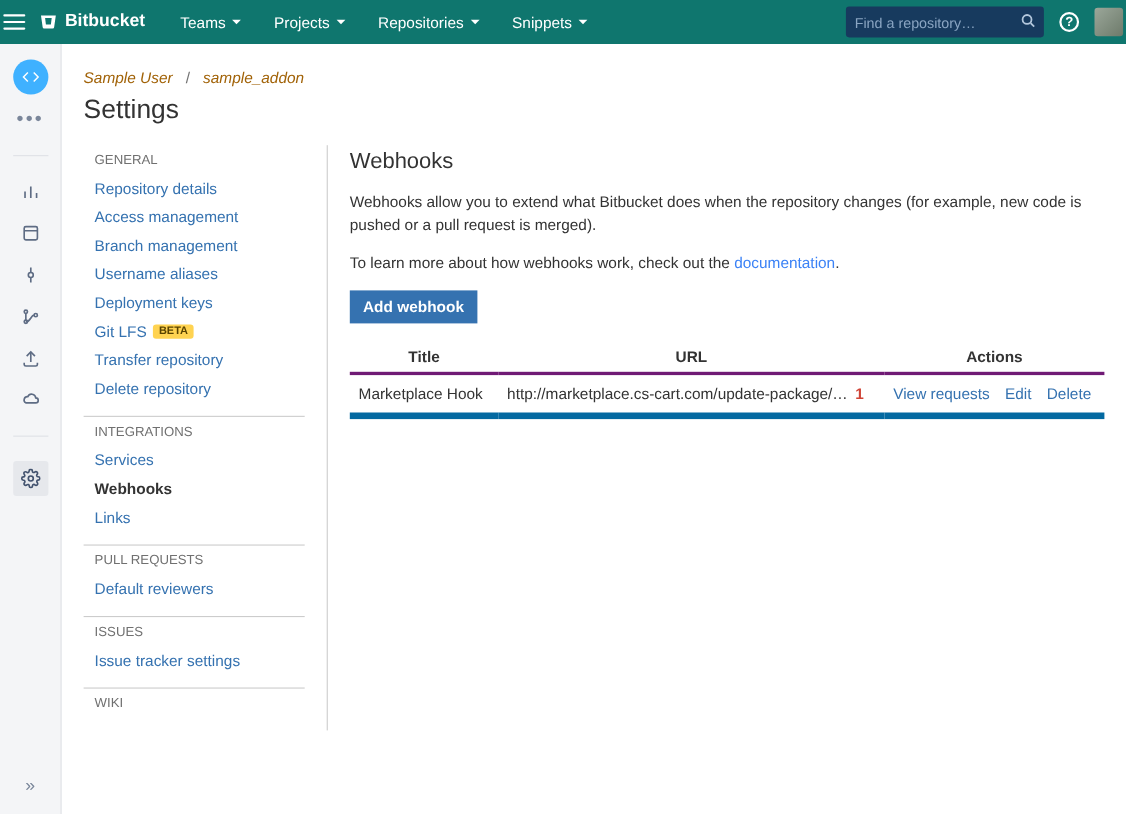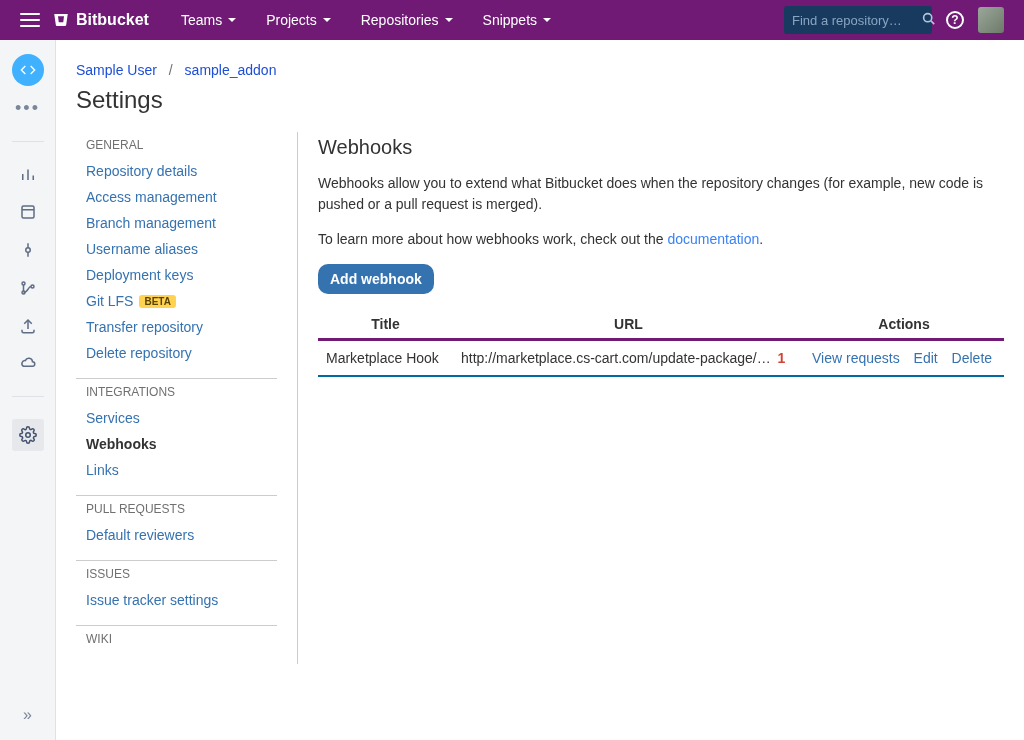--- a/index.html
+++ b/index.html
@@ -1,70 +1,70 @@
 <!DOCTYPE html>
 <html><head>
 <meta charset="utf-8">
 <style>
 * { box-sizing: border-box; margin: 0; padding: 0; }
 body { font-family: -apple-system, BlinkMacSystemFont, "Segoe UI", Helvetica, Arial, sans-serif; font-size: 14px; color: #333; background: #fff; width: 1024px; height: 740px; overflow: hidden; }
 
 
-.topbar { background: #701a75; height: 40px; display: flex; align-items: center; padding: 0 20px; color: #fff; }
+.topbar { background: #0f766e; height: 40px; display: flex; align-items: center; padding: 0 3px; color: #fff; }
 .hamburger { display: flex; flex-direction: column; justify-content: center; gap: 4px; width: 20px; height: 20px; margin-right: 12px; cursor: pointer; }
 .hamburger span { display: block; height: 2px; background: #fff; border-radius: 1px; }
 .logo { display: flex; align-items: center; font-weight: 600; font-size: 16px; margin-right: 22px; color: #fff; }
 .logo-icon { width: 18px; height: 18px; margin-right: 6px; display: inline-flex; align-items: center; justify-content: center; }
 .topnav { display: flex; gap: 10px; }
 .topnav-item { color: #fff; padding: 0 10px; height: 40px; display: flex; align-items: center; cursor: pointer; font-size: 14px; }
 .caret { width: 0; height: 0; border-left: 4px solid transparent; border-right: 4px solid transparent; border-top: 4px solid #fff; margin-left: 6px; }
 .top-right { margin-left: auto; display: flex; align-items: center; gap: 14px; }
-.search-box { background: #173a5e; border-radius: 3px; height: 28px; width: 148px; display: flex; align-items: center; padding: 0 8px; }
+.search-box { background: #173a5e; border-radius: 3px; height: 28px; width: 180px; display: flex; align-items: center; padding: 0 8px; }
 .search-box input { background: transparent; border: none; color: #fff; outline: none; width: 130px; font-size: 13px; }
 .search-box input::placeholder { color: #8aa5c2; }
 .search-icon-sm { color: #b3c7dc; font-size: 13px; margin-left: auto; }
 .help-icon { width: 18px; height: 18px; border: 2px solid #fff; border-radius: 50%; display: flex; align-items: center; justify-content: center; font-size: 12px; font-weight: bold; cursor: pointer; }
 .avatar { width: 26px; height: 26px; background: linear-gradient(135deg, #9ba79a, #6d7a6a); border-radius: 3px; cursor: pointer; }
 
 
 .shell { display: flex; height: calc(740px - 40px); }
 .leftrail { width: 56px; background: #f4f5f7; border-right: 1px solid #dfe1e6; display: flex; flex-direction: column; align-items: center; padding-top: 14px; gap: 18px; }
 .rail-circle { width: 32px; height: 32px; border-radius: 50%; background: #3fb1ff; display: flex; align-items: center; justify-content: center; color: #fff; font-size: 14px; cursor: pointer; }
 .rail-more { color: #7a869a; font-size: 18px; letter-spacing: 2px; cursor: pointer; margin-top: -6px; }
 .rail-divider { width: 32px; height: 1px; background: #dfe1e6; margin: 4px 0; }
 .rail-icon { width: 20px; height: 20px; color: #5e6c84; display: flex; align-items: center; justify-content: center; cursor: pointer; }
 .rail-gear-box { width: 32px; height: 32px; background: #e6e8ec; border-radius: 3px; display: flex; align-items: center; justify-content: center; }
 .rail-expand { margin-top: auto; margin-bottom: 16px; color: #7a869a; font-size: 16px; cursor: pointer; }
 
 
 .main { flex: 1; padding: 22px 20px; overflow: auto; }
 .breadcrumb { font-size: 14px; color: #707070; margin-bottom: 8px; }
-.breadcrumb a { color: #1d4ed8; text-decoration: none; }
+.breadcrumb a { color: #a16207; text-decoration: none; font-style: italic; }
 .breadcrumb .sep { margin: 0 8px; color: #707070; }
 .page-title { font-size: 24px; color: #333; font-weight: 400; margin-bottom: 18px; }
 
 .content { display: flex; gap: 0; }
 .settings-nav { width: 221px; padding-right: 20px; }
 .settings-panel { flex: 1; border-left: 1px solid #ccc; padding-left: 20px; padding-top: 4px; }
 
 .nav-section { margin-bottom: 12px; }
 .nav-heading { font-size: 12px; font-weight: 400; color: #707070; text-transform: uppercase; padding: 6px 0 6px 10px; border-top: 1px solid #ccc; margin-top: 6px; }
 .nav-section:first-child .nav-heading { border-top: none; margin-top: 0; }
 .nav-link { display: flex; align-items: center; padding: 5px 0 5px 10px; color: #3572b0; cursor: pointer; font-size: 14px; }
 .nav-link.active { color: #333; font-weight: 700; }
 .beta-badge { background: #ffd351; color: #594300; font-size: 10px; font-weight: 700; padding: 1px 5px; border-radius: 3px; margin-left: 6px; }
 
 .panel-title { font-size: 20px; font-weight: 400; color: #333; margin-bottom: 14px; }
 .panel-desc { font-size: 14px; color: #333; line-height: 1.5; margin-bottom: 14px; }
 .panel-desc a { color: #3b82f6; text-decoration: none; }
-.add-btn { background: #3572b0; color: #fff; border: none; border-radius: 10px; padding: 7px 12px; font-size: 14px; font-weight: 600; cursor: pointer; margin-bottom: 16px; }
+.add-btn { background: #3572b0; color: #fff; border: none; border-radius: 0; padding: 7px 12px; font-size: 14px; font-weight: 600; cursor: pointer; margin-bottom: 16px; }
 
 table.webhooks { width: 100%; border-collapse: collapse; }
 table.webhooks th { text-align: center; font-weight: 700; font-size: 14px; color: #333; padding: 6px 8px; border-bottom: 3px solid #701a75; }
-table.webhooks td { font-size: 14px; padding: 9px 8px; border-bottom: 2px solid #0369a1; vertical-align: middle; }
+table.webhooks td { font-size: 14px; padding: 9px 8px; border-bottom: 6px solid #0369a1; vertical-align: middle; }
 .url-cell { color: #333; white-space: nowrap; overflow: hidden; text-overflow: ellipsis; max-width: 310px; }
 .badge-count { background: #fff; color: #d04437; font-weight: 700; padding: 0 3px; font-size: 14px; }
 .action-link { color: #3572b0; text-decoration: none; cursor: pointer; margin-right: 10px; }
 </style>
 </head>
 <body>
 
 <div class="topbar">
   <div class="hamburger">
     <span></span>

